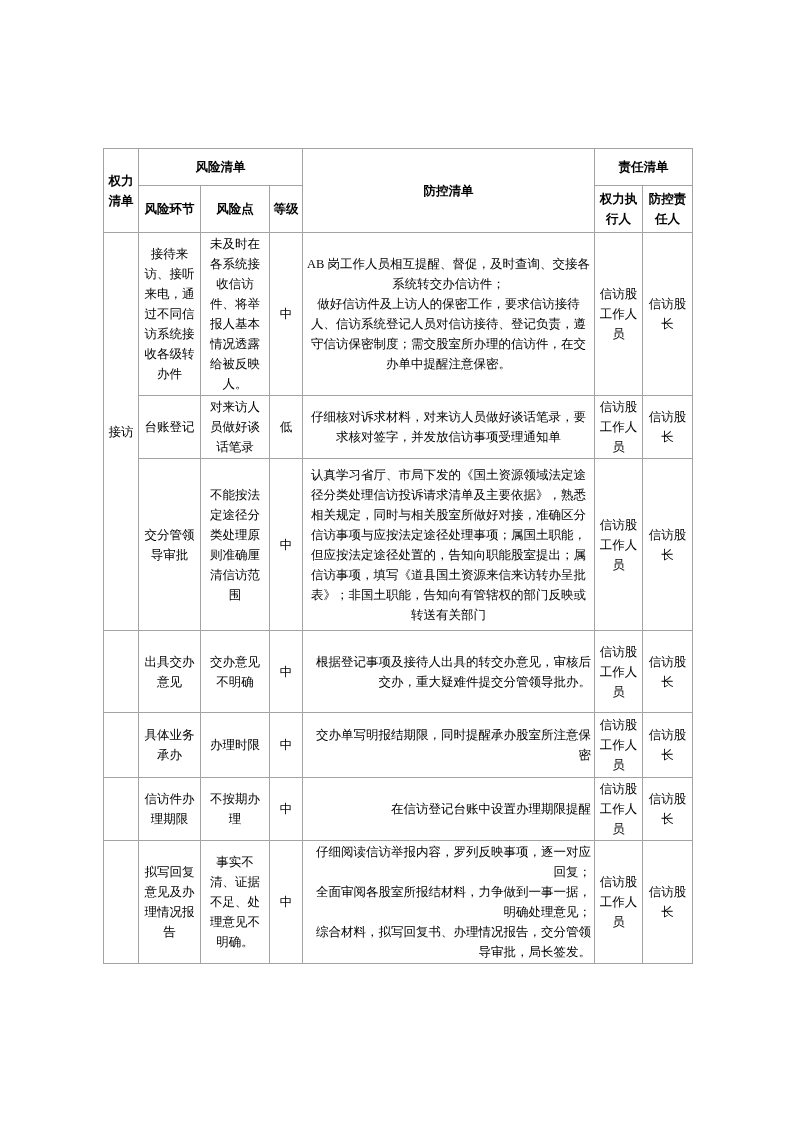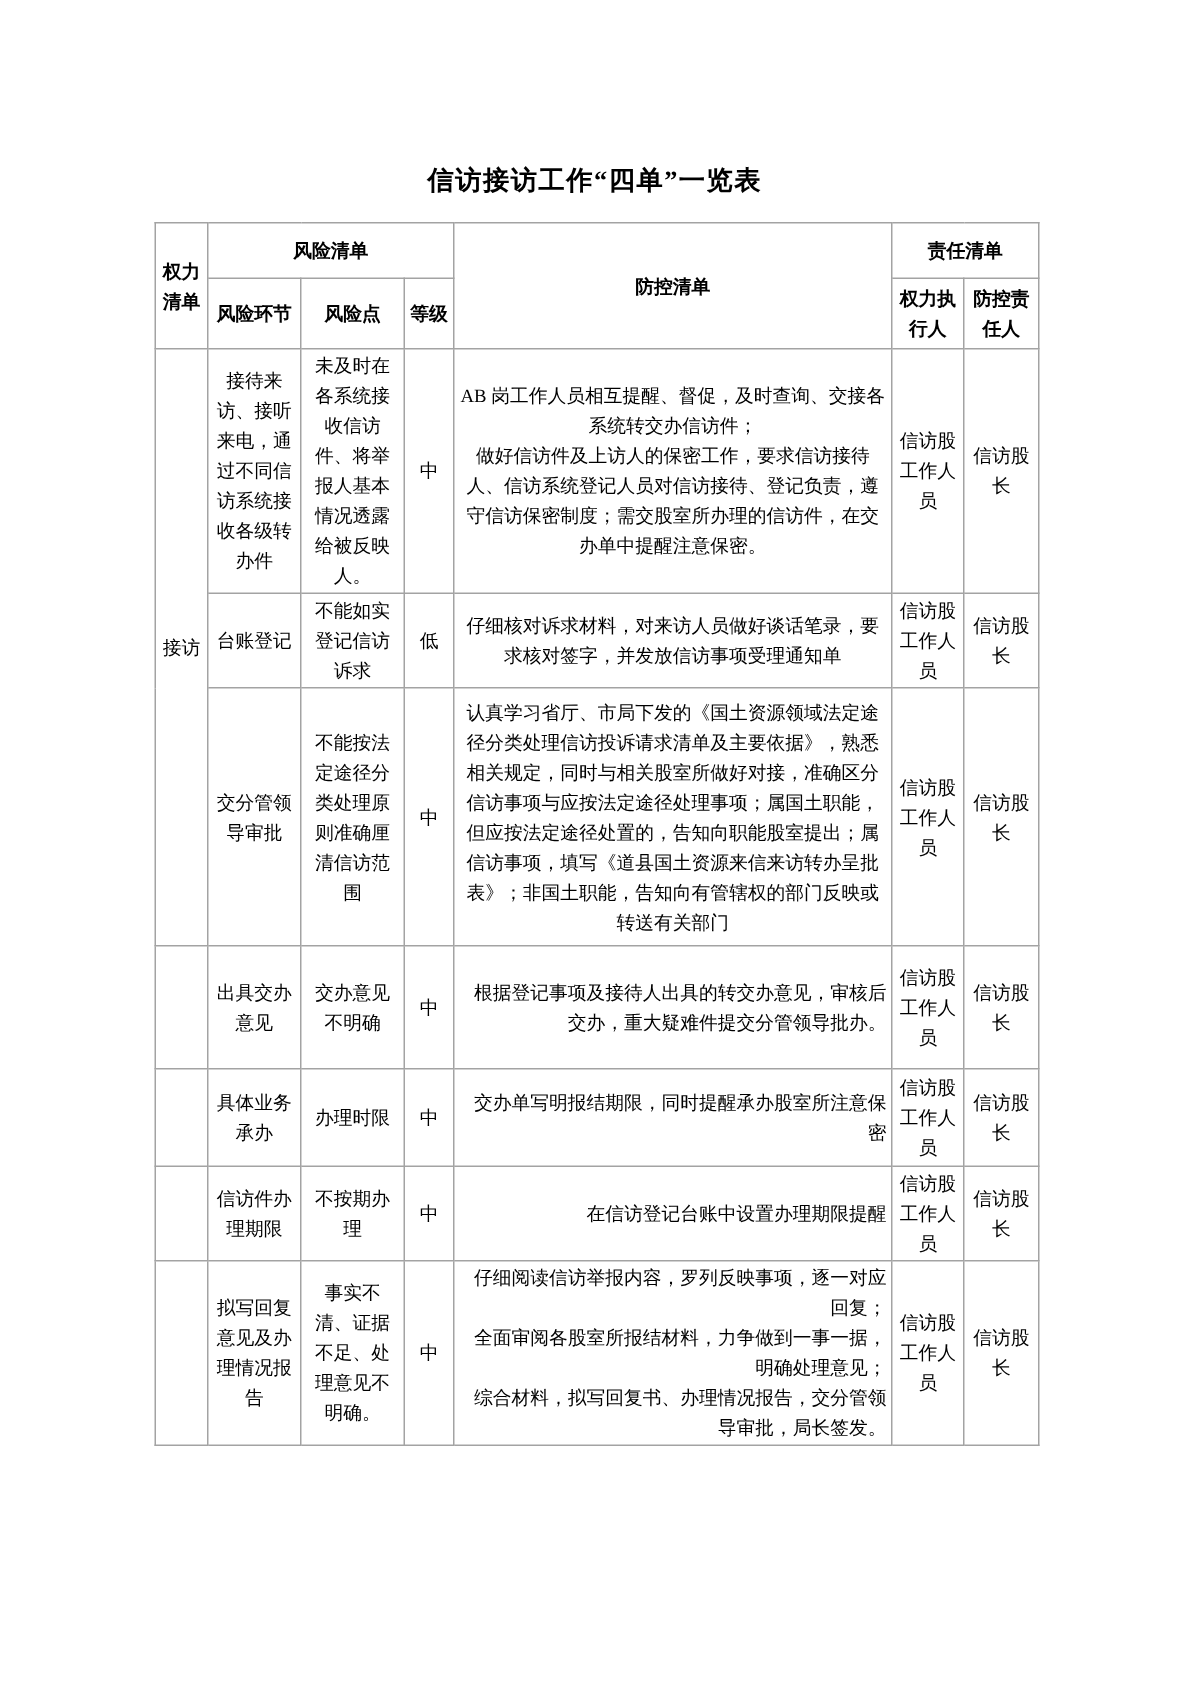--- a/index.html
+++ b/index.html
@@ -59,21 +59,20 @@
     width: 100%;
     text-align: center;
     font-size: 13px;
   }
 </style>
 </head>
 <body>
 
 <div class="page">
 
-  <div class="doc-title">信访接访工作“四单”一览表</div>
 
   <table class="four-lists">
     <colgroup>
       <col style="width:35px">
         <col style="width:62px">
         <col style="width:69px">
       <col style="width:33px">
         <col style="width:292px">
         <col style="width:48px">
         <col style="width:50px">
@@ -101,21 +100,21 @@
         <td>未及时在各系统接收信访件、将举报人基本情况透露给被反映人。</td>
         <td>中</td>
         <td class="control ctr">AB 岗工作人员相互提醒、督促，及时查询、交接各系统转交办信访件；
 做好信访件及上访人的保密工作，要求信访接待人、信访系统登记人员对信访接待、登记负责，遵守信访保密制度；需交股室所办理的信访件，在交办单中提醒注意保密。</td>
         <td>信访股工作人员</td>
         <td>信访股长</td>
       </tr>
 
       <tr style="height:63px">
         <td>台账登记</td>
-        <td>不能如实登记信访诉求</td>
+        <td>对来访人员做好谈话笔录</td>
         <td>低</td>
         <td class="control ctr">仔细核对诉求材料，对来访人员做好谈话笔录，要求核对签字，并发放信访事项受理通知单</td>
         <td>信访股工作人员</td>
         <td>信访股长</td>
       </tr>
 
       <tr style="height:172px">
         <td>交分管领导审批</td>
         <td>不能按法定途径分类处理原则准确厘清信访范围</td>
         <td>中</td>

